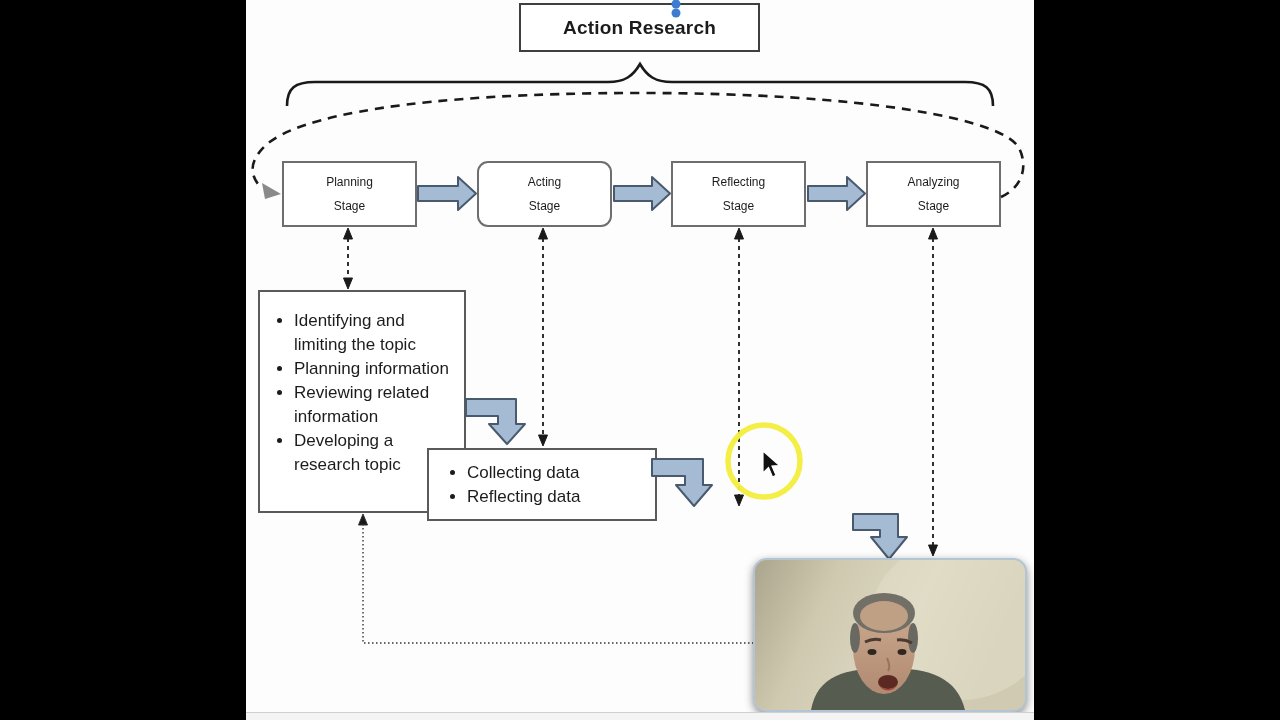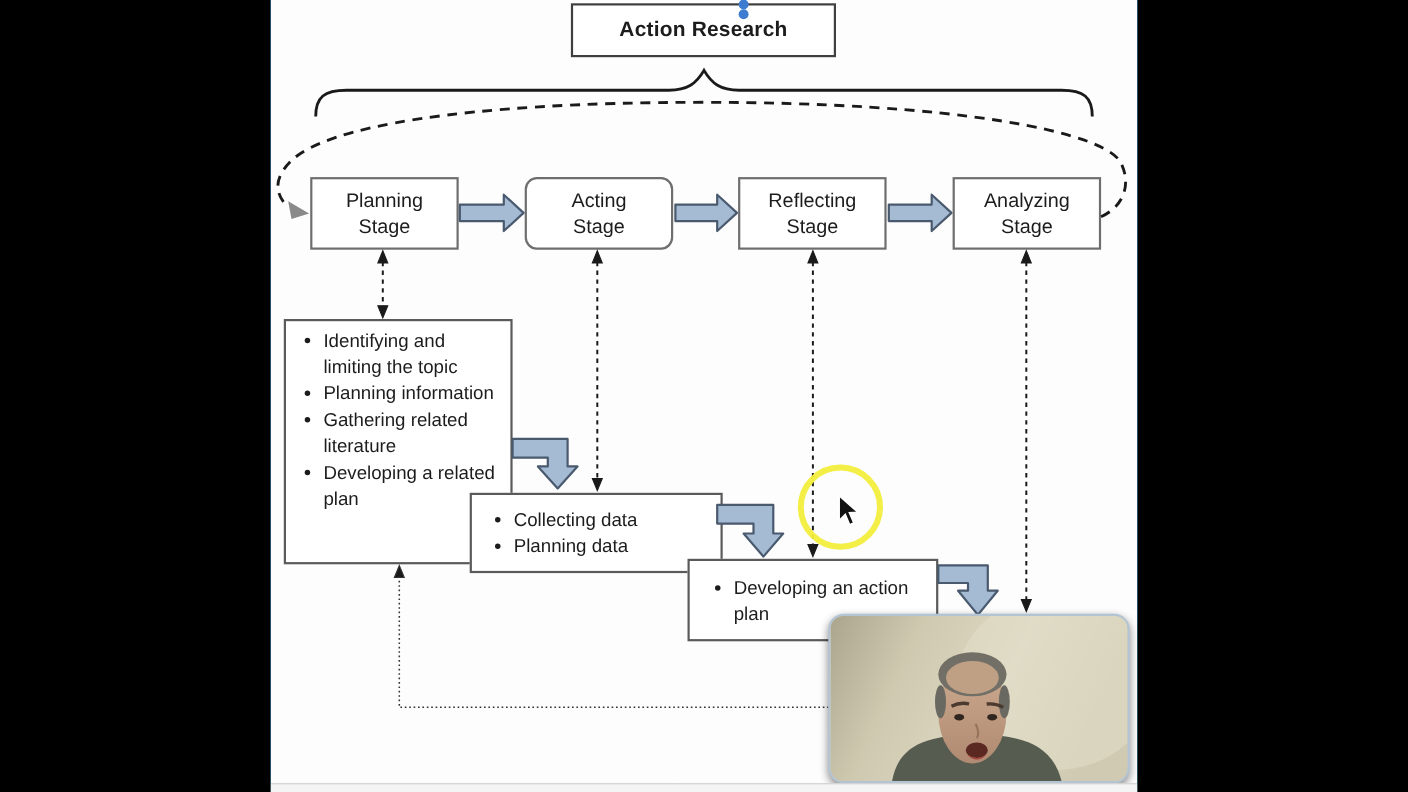--- a/index.html
+++ b/index.html
@@ -1,37 +1,37 @@
 <!DOCTYPE html>
 <html><head>
 <meta charset="utf-8">
 <style>
   html,body{margin:0;padding:0;background:#000;}
-  #frame{position:relative;width:1280px;height:720px;overflow:hidden;background:#0ea5e9;
+  #frame{position:relative;width:1280px;height:720px;overflow:hidden;background:#4c1d95;
          font-family:"Liberation Sans", sans-serif;color:#1c1c1c;}
   .letterbox{position:absolute;top:0;height:720px;background:#000;}
   #letterbox-left{left:0;width:246px;}
   #letterbox-right{left:1034px;width:246px;}
   #slide{position:absolute;left:246px;top:0;width:788px;height:720px;background:#fdfdfd;}
   #bottom-strip{position:absolute;left:246px;top:712px;width:788px;height:8px;
                 background:#f4f4f4;border-top:1px solid #cfcfcf;}
   .dbox{position:absolute;box-sizing:border-box;background:#fff;}
   #title-box{left:519px;top:3px;width:241px;height:49px;border:2px solid #3f3f3f;
              display:flex;align-items:center;justify-content:center;}
   #title-box .t{font-size:19px;font-weight:bold;letter-spacing:.2px;}
   .stage-box{top:161px;width:135px;height:66px;border:2px solid #6e6e6e;
              display:flex;align-items:center;justify-content:center;text-align:center;
-             font-size:18px;line-height:24px;white-space:pre-line;}
+             font-size:12px;line-height:24px;white-space:pre-line;}
   #stage-planning{left:282px;} #stage-acting{left:477px;border-radius:11px;}
   #stage-developing{left:671px;} #stage-reflecting{left:866px;}
   .detail-box{border:2px solid #5a5a5a;font-size:17px;line-height:24px;}
   #detail-1{left:258px;top:290px;width:208px;height:223px;}
   #detail-2{left:427px;top:448px;width:230px;height:73px;}
   #detail-3{left:625px;top:508px;width:228px;height:75px;}
-  .detail-box ul{margin:0;padding:6px 10px 0 34px;list-style:disc;}
+  .detail-box ul{margin:0;padding:17px 10px 0 34px;list-style:disc;}
   #detail-2 ul{padding:11px 8px 0 38px;}
   #detail-3 ul{padding:13px 8px 0 40px;}
   .detail-box li{margin:0;}
   #connectors{position:absolute;left:0;top:0;width:1280px;height:720px;pointer-events:none;}
   #webcam{position:absolute;left:753px;top:558px;width:274px;height:154px;
           border:2px solid #b3c4d4;border-radius:14px;overflow:hidden;box-sizing:border-box;
           background:#d3cdb4;box-shadow:0 3px 8px rgba(0,0,0,.45);}
   #webcam svg{display:block;}
 </style>
 </head>
@@ -50,33 +50,28 @@
 Stage</div>
   <div id="stage-developing" class="dbox stage-box">Reflecting
 Stage</div>
   <div id="stage-reflecting" class="dbox stage-box">Analyzing
 Stage</div>
 
   <div id="detail-1" class="dbox detail-box">
     <ul>
       <li>Identifying and limiting the topic</li>
       <li>Planning information</li>
-      <li>Gathering related literature</li>
-      <li>Developing a related plan</li>
+      <li>Reviewing related information</li>
+      <li>Developing a research topic</li>
     </ul>
   </div>
   <div id="detail-2" class="dbox detail-box">
     <ul>
       <li>Collecting data</li>
-      <li>Planning data</li>
-    </ul>
-  </div>
-  <div id="detail-3" class="dbox detail-box">
-    <ul>
-      <li>Developing an action plan</li>
+      <li>Reflecting data</li>
     </ul>
   </div>
 
   <svg id="connectors" viewBox="0 0 1280 720">
 
     <path d="M287,106 C287,88 295,82 315,82 L608,82 C625,82 633,76 640,64 C647,76 655,82 672,82 L965,82 C985,82 993,88 993,106" fill="none" stroke="#1a1a1a" stroke-width="2.6"></path>
 
     <g>
       <path d="M1001,197 C1021,188 1029,168 1019,148 C1004,119 865,93 640,93 C415,93 298,116 266,145 C251,159 249,172 258,184" fill="none" stroke="#1a1a1a" stroke-width="2.6" stroke-dasharray="9,7"></path>
       <polygon points="281,194 262,183 265,199" fill="#8a8a8a"></polygon>

